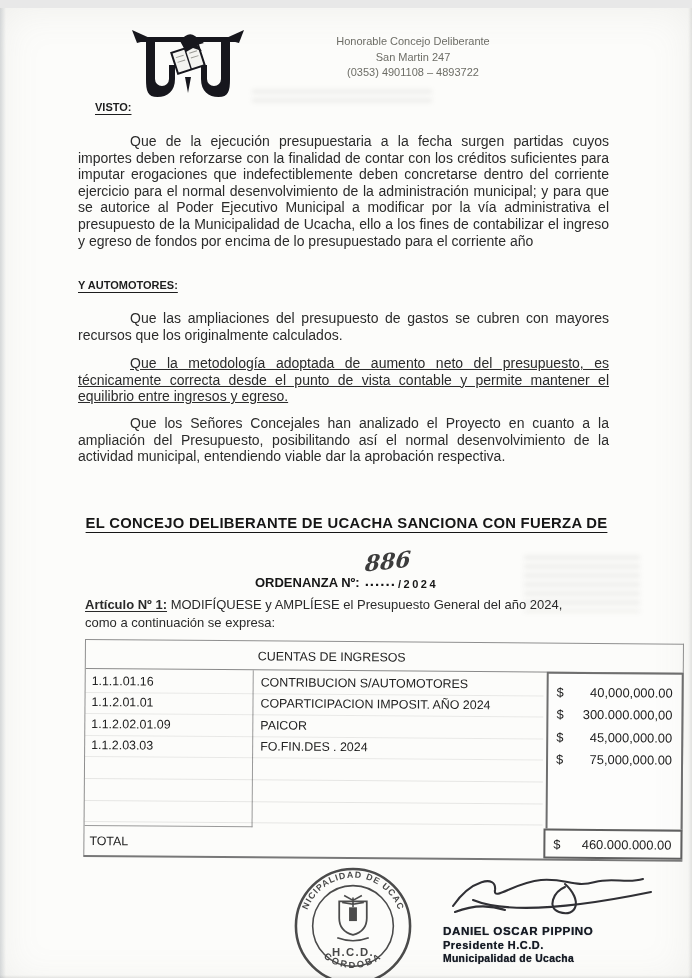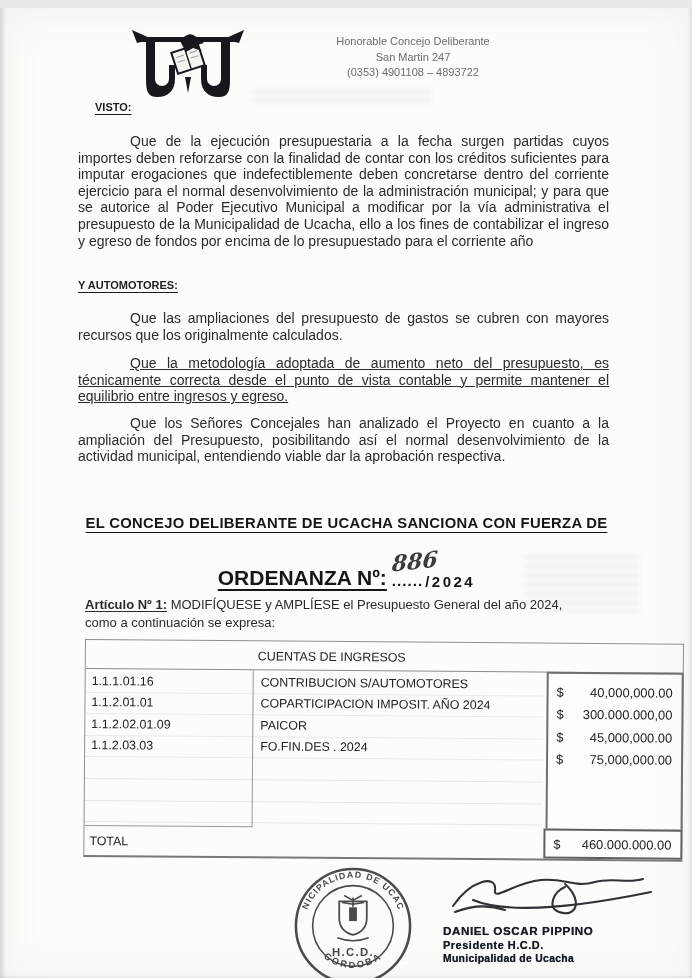--- a/index.html
+++ b/index.html
@@ -36,27 +36,27 @@
   .p1{top:125px;}
   .p2{top:302px;}
   .p3{top:347px;text-decoration:underline;}
   .p4{top:407px;}
 
   .sanction{position:absolute;left:80px;top:507px;width:533px;text-align:center;
     font-weight:bold;font-size:14.8px;letter-spacing:.3px;color:#161616;
     text-decoration:underline;text-underline-offset:4px;}
   .ord-row{position:absolute;left:80px;top:546px;width:533px;height:36px;
     display:flex;justify-content:center;align-items:flex-end;font-weight:bold;color:#161616;}
-  .ord-label{font-size:21px;text-decoration:underline;text-underline-offset:4px;}
+  .ord-label{font-size:13px;text-underline-offset:4px;}
   .ord-dots-wrap{position:relative;margin:0 2px 0 5px;}
   .ord-dots{font-size:15.2px;letter-spacing:1px;}
   .ord-hand{position:absolute;left:0px;top:-24px;
     font-family:"DejaVu Serif",serif;font-style:italic;font-weight:600;
     font-size:22px;color:#3c3c3c;transform:rotate(-6deg) skewX(-10deg);white-space:nowrap;}
-  .ord-year{font-size:15px;letter-spacing:2.5px;text-align:right;}
+  .ord-year{font-size:11px;letter-spacing:2.5px;text-align:right;}
 
   .article{position:absolute;left:85px;top:588px;width:480px;
     font-size:13px;line-height:17.5px;color:#2a2a2a;}
   .article-label{font-weight:bold;text-decoration:underline;text-underline-offset:2px;}
 
   
   .doc-table{position:absolute;left:85px;top:631px;width:597px;height:215px;
     border:1.3px solid #8f8f8f;border-bottom:2px solid #787878;
     transform:rotate(.45deg);transform-origin:left top;
     font-size:12.4px;color:#222;}

